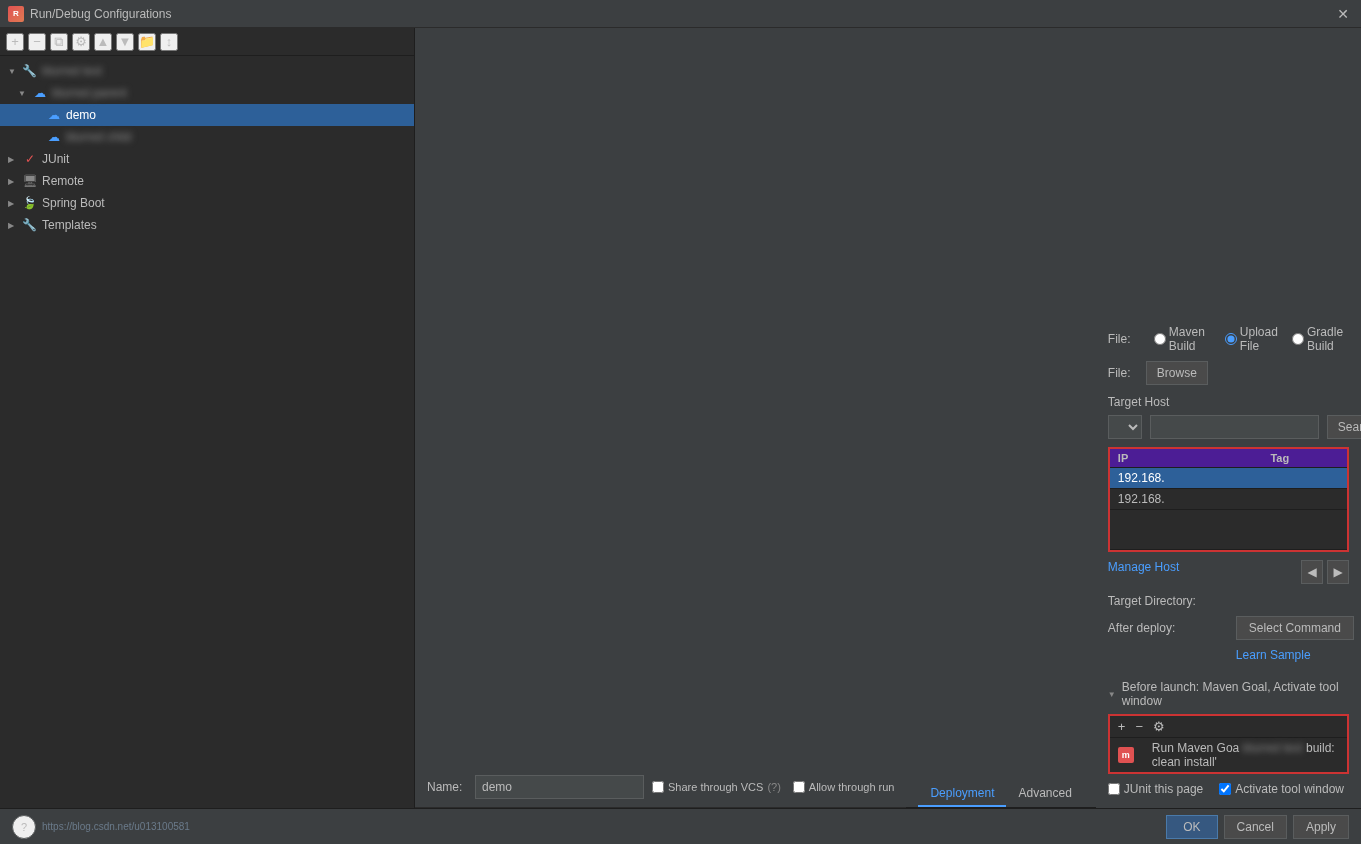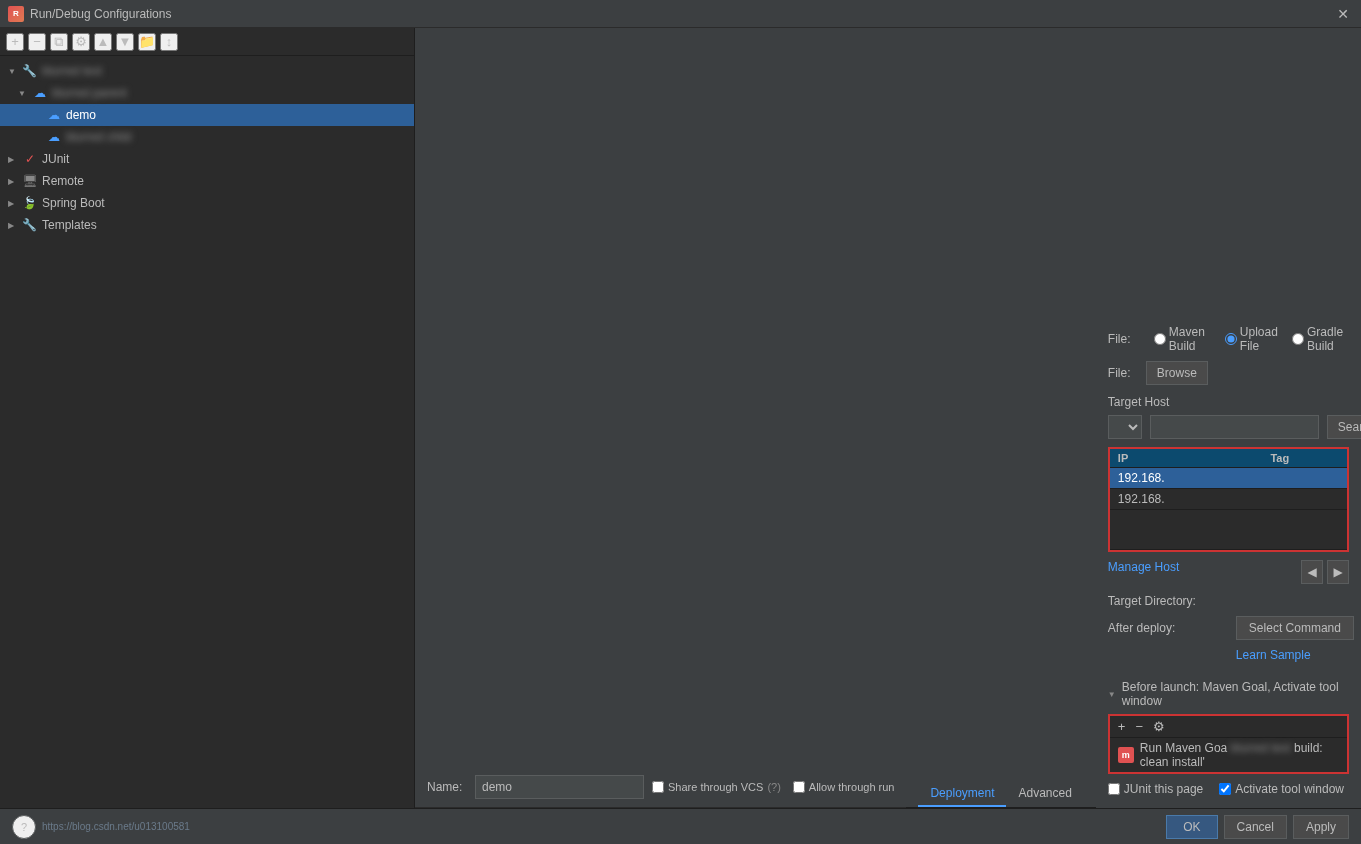--- a/index.html
+++ b/index.html
@@ -291,21 +291,21 @@
     .ip-table-wrapper {
       border: 2px solid #cc3333;
       margin-bottom: 8px;
       background: #2b2b2b;
     }
     .ip-table {
       width: 100%;
       border-collapse: collapse;
     }
     .ip-table th {
-      background: #0c4a6e;
+      background: #4c1d95;
       color: #bbbbbb;
       font-size: 11px;
       padding: 3px 8px;
       text-align: left;
       border-bottom: 1px solid #1e1e1e;
     }
     .ip-table td {
       color: #bbbbbb;
       font-size: 12px;
       padding: 3px 8px;
@@ -422,20 +422,21 @@
       width: 16px; height: 16px;
       background: #e05252;
       border-radius: 2px;
       display: flex; align-items: center; justify-content: center;
       font-size: 9px; color: white; font-weight: bold;
       flex-shrink: 0;
     }
     .bl-item-text {
       font-size: 12px;
       color: #bbbbbb;
+      margin-left: 12px;
     }
 
     
     .bottom-options {
       display: flex;
       align-items: center;
       gap: 16px;
       margin-top: 4px;
     }
     .bottom-option {

